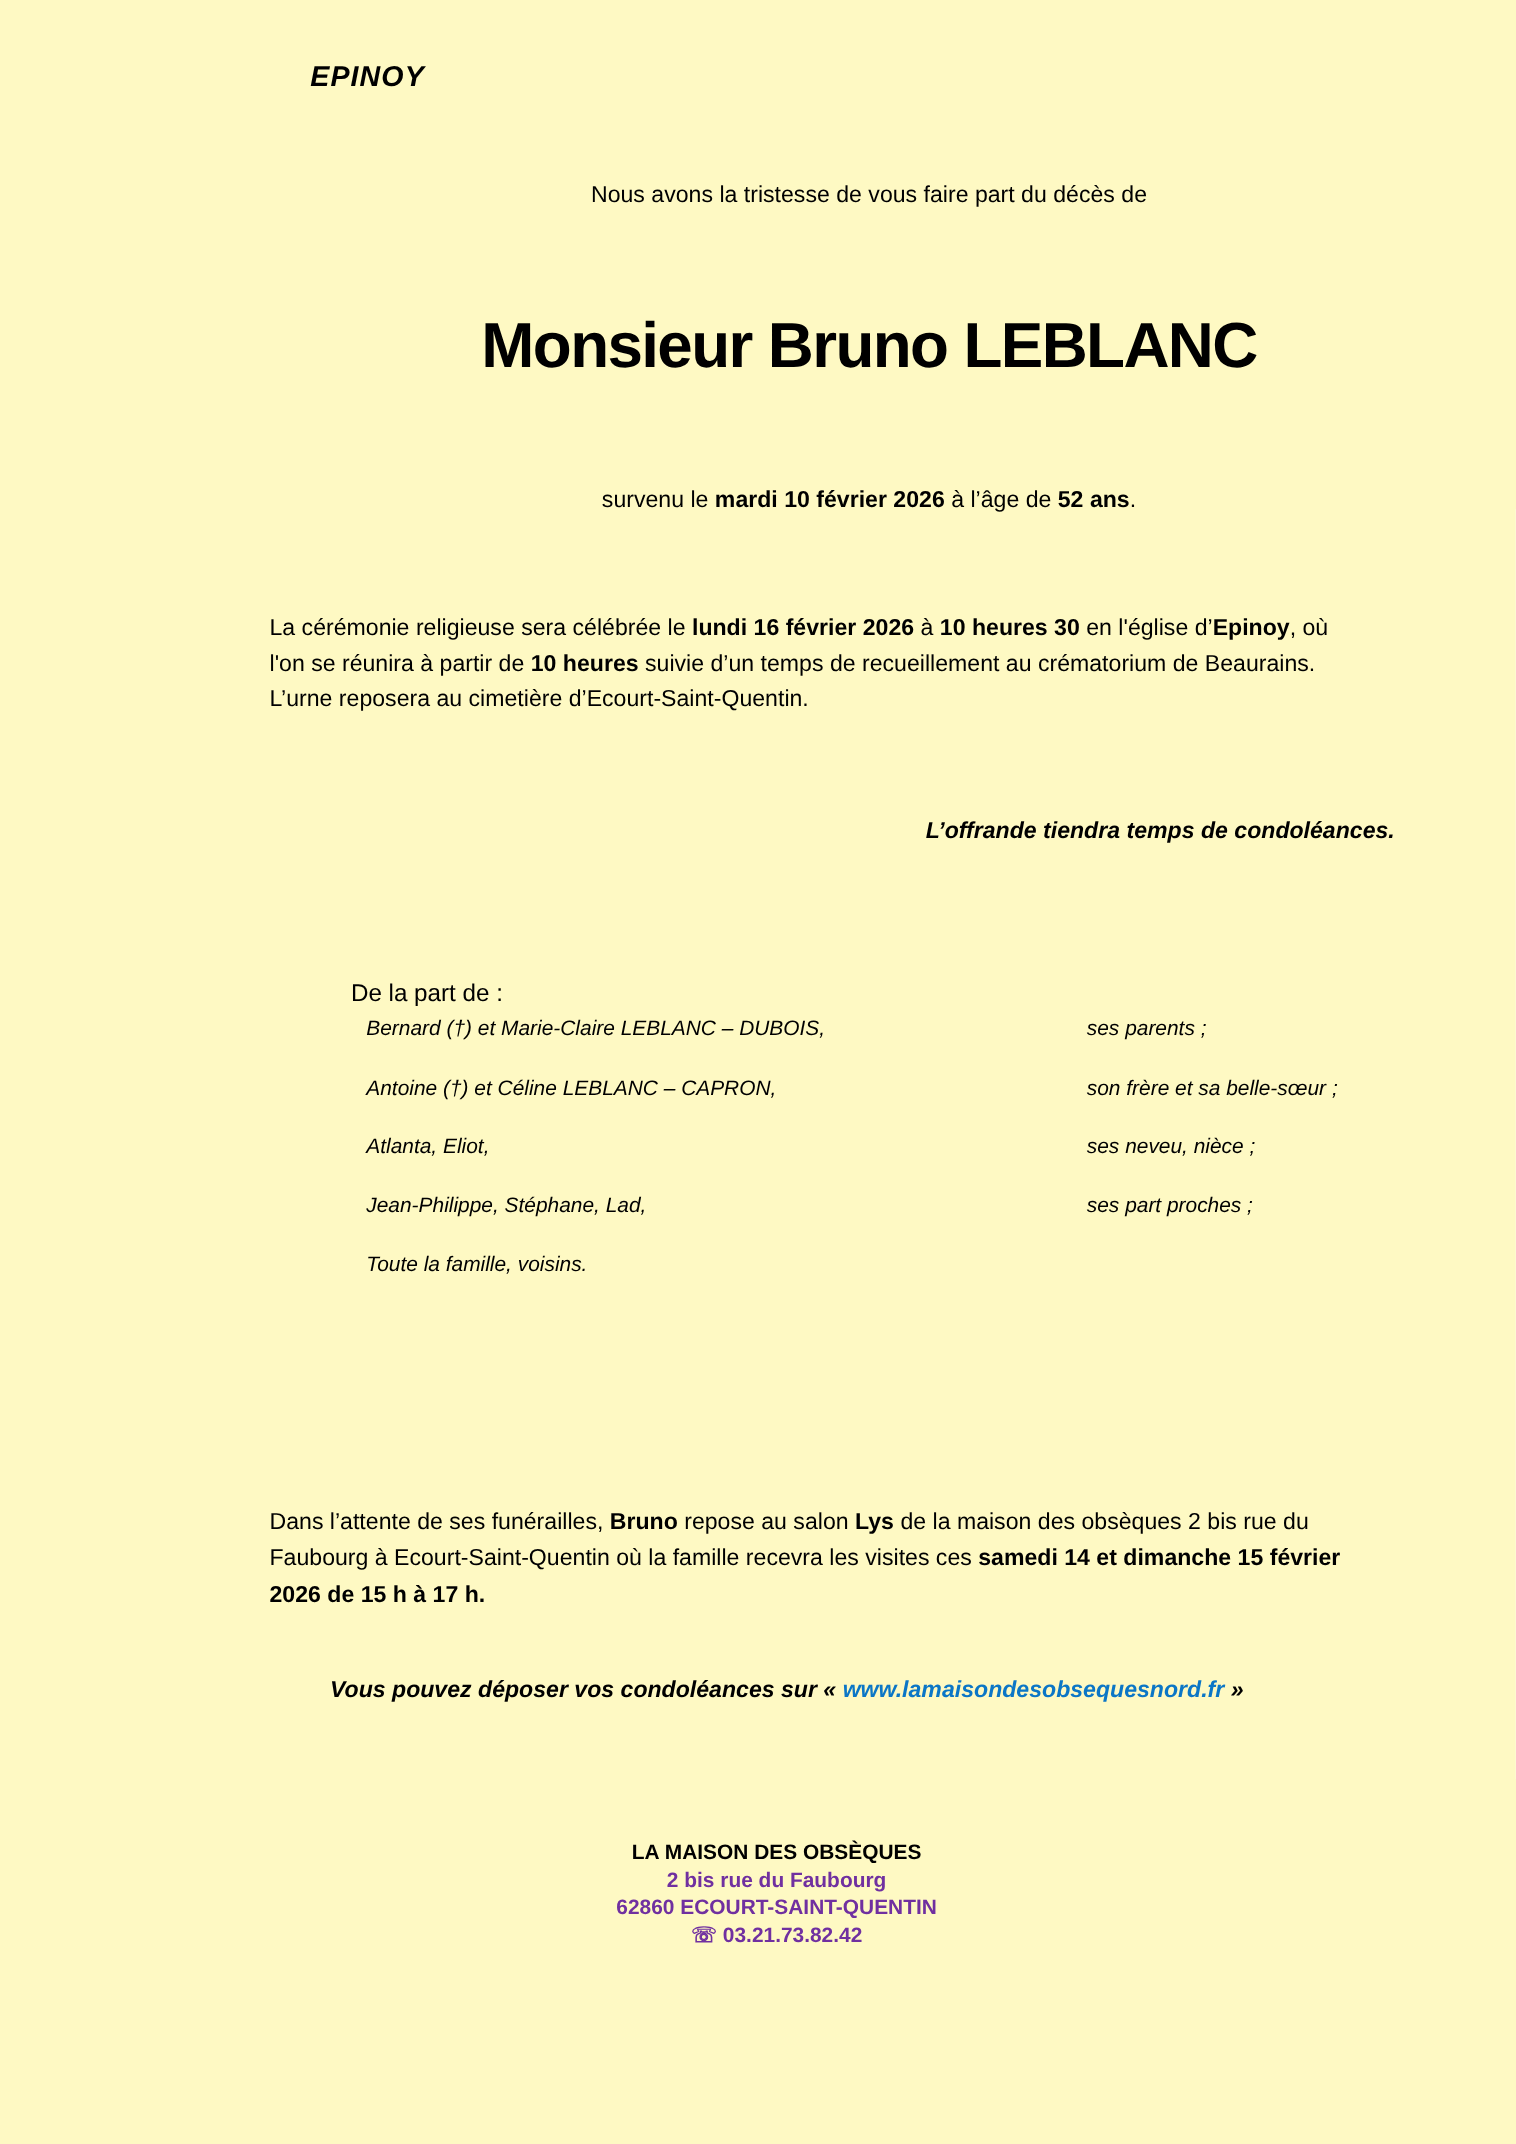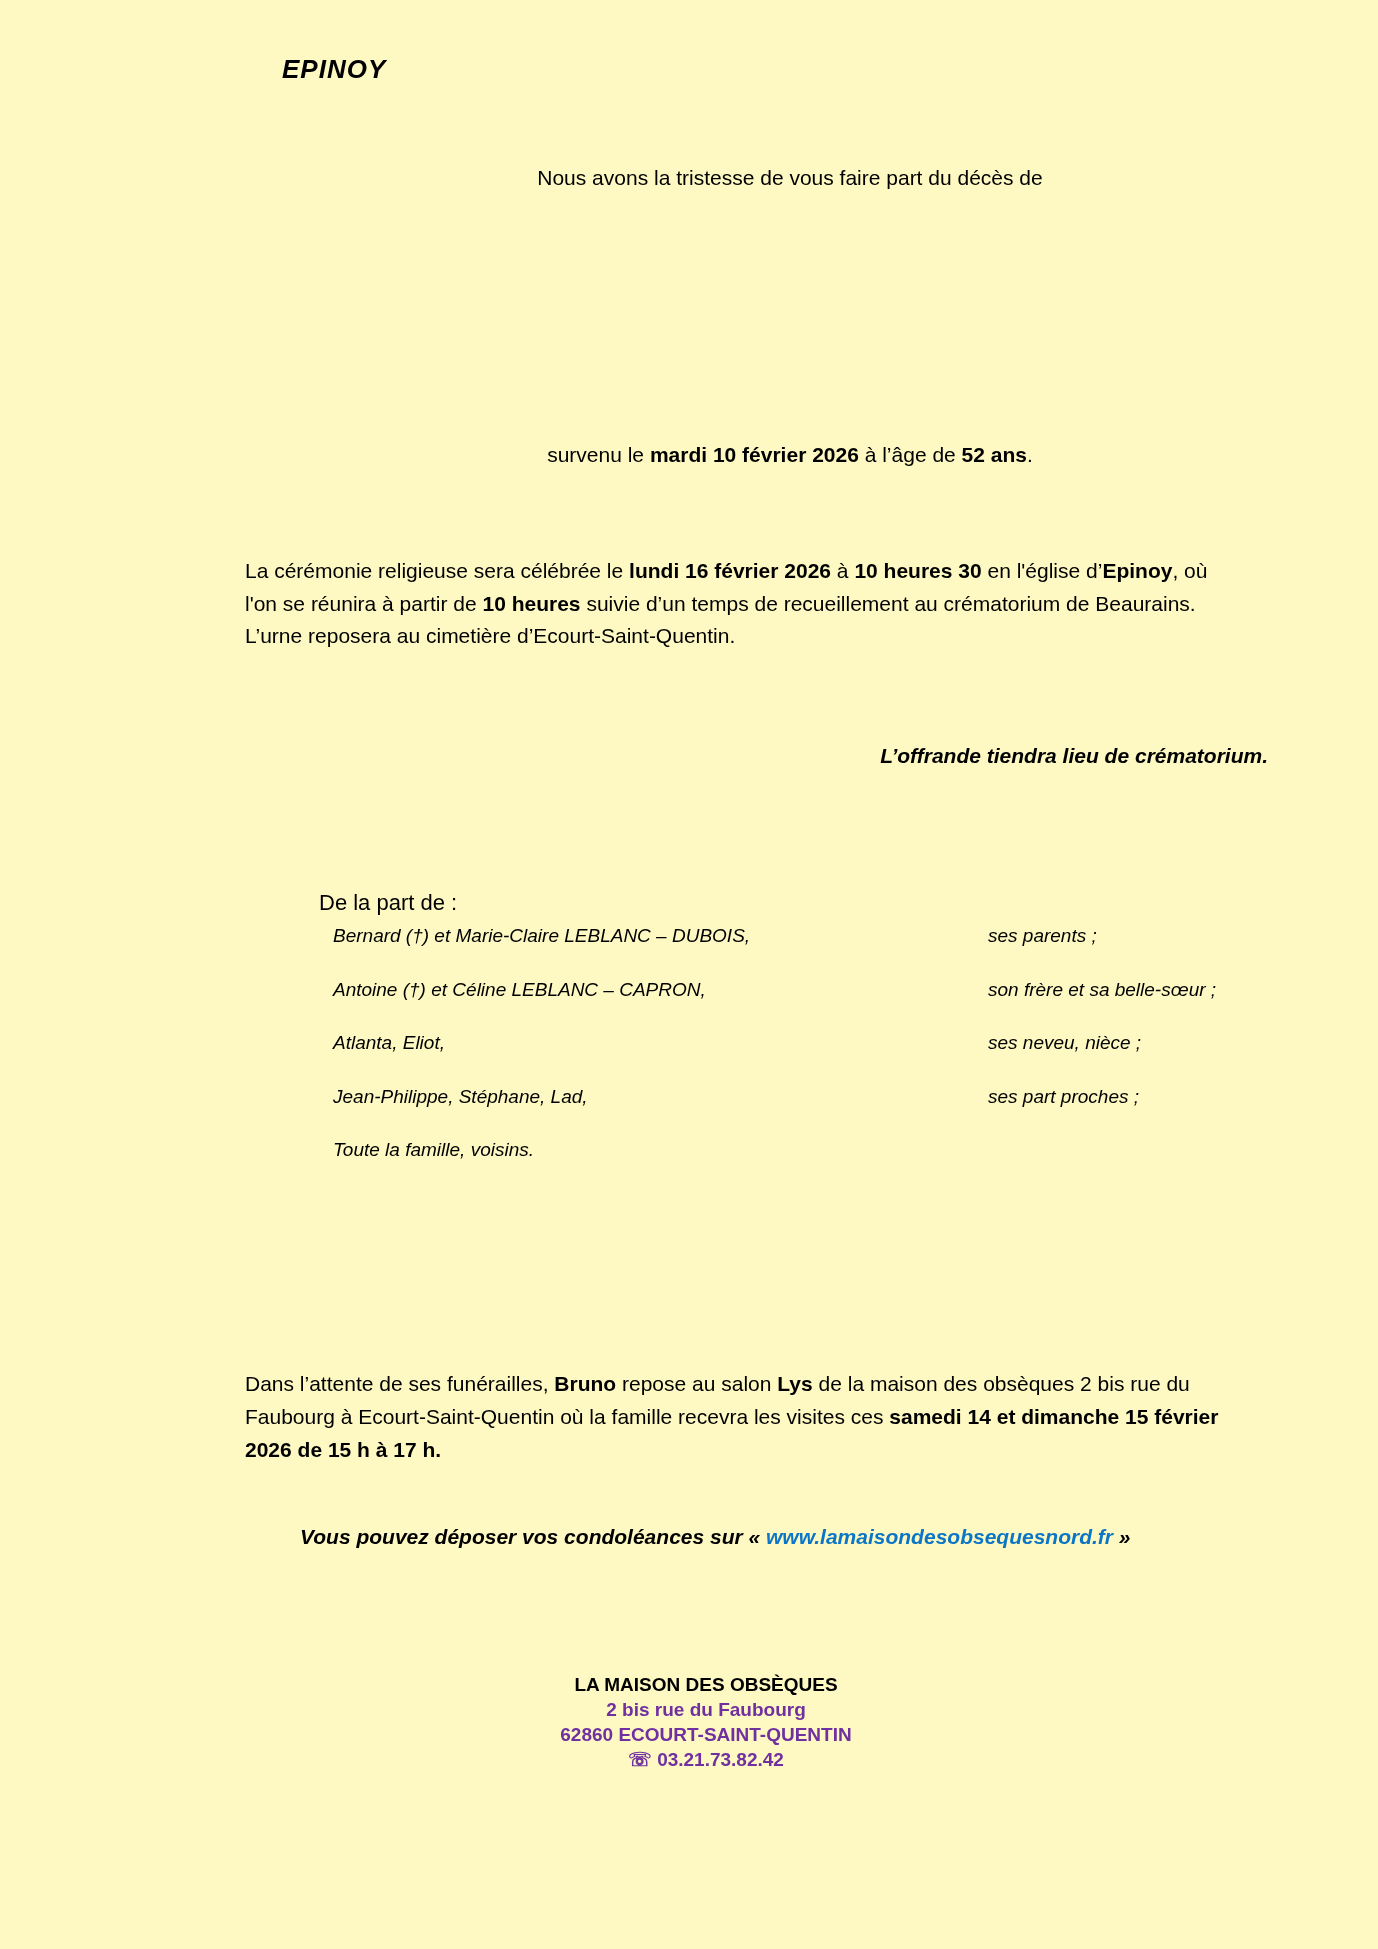--- a/index.html
+++ b/index.html
@@ -116,28 +116,29 @@
 </style>
 </head>
 <body>
 
 <div class="page">
 
   <div class="commune">EPINOY</div>
 
   <div class="center-block intro-line">Nous avons la tristesse de vous faire part du décès de</div>
 
+  <div class="center-block deceased-title">Monsieur Bruno LEBLANC</div>
 
   <div class="center-block survenu-line"><span>survenu le </span><span class="bold">mardi 10 février 2026</span><span> à l’âge de </span><span class="bold">52 ans</span><span>.</span></div>
 
   <div class="body-par ceremony-par"><span>La cérémonie religieuse sera célébrée le </span><span class="bold">lundi 16 février 2026</span><span> à </span><span class="bold">10 heures 30</span><span> en l'église d’</span><span class="bold">Epinoy</span><span>, où l'on se réunira à partir de </span><span class="bold">10 heures</span><span> suivie d’un temps de recueillement au crématorium de Beaurains.</span><br>
     <span>L’urne reposera au cimetière d’Ecourt-Saint-Quentin.</span>
   </div>
 
-  <div class="offrande-line">L’offrande tiendra lieu de crématorium.</div>
+  <div class="offrande-line">L’offrande tiendra temps de condoléances.</div>
 
   <div class="de-la-part">De la part de :</div>
 
   <div class="family-table">
     <div class="family-row">
       <span>Bernard (†) et Marie-Claire LEBLANC – DUBOIS,</span>
       <span>ses parents ;</span>
     </div>
     <div class="family-row">
       <span>Antoine (†) et Céline LEBLANC – CAPRON,</span>

